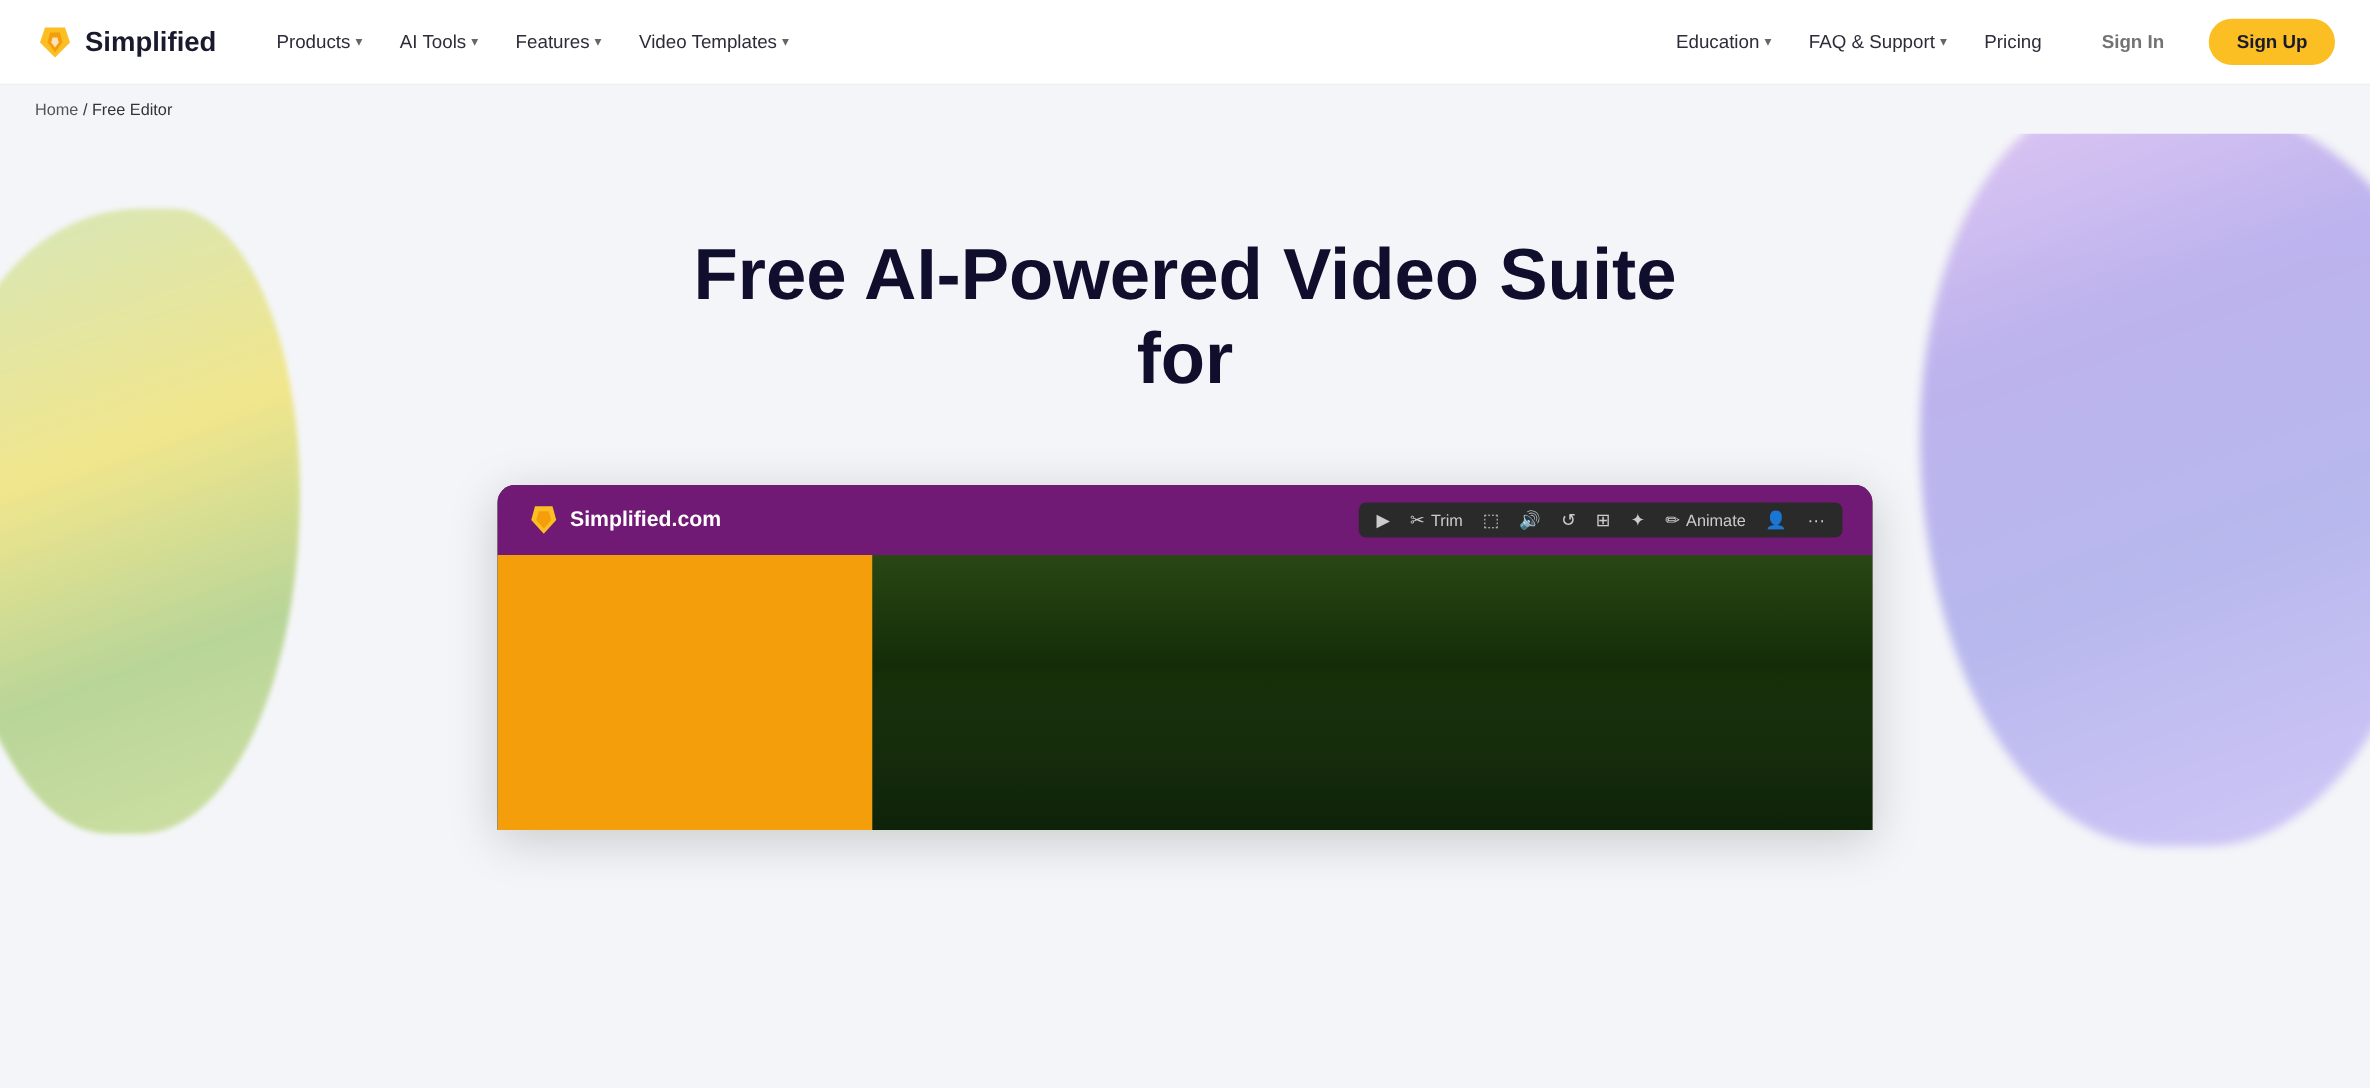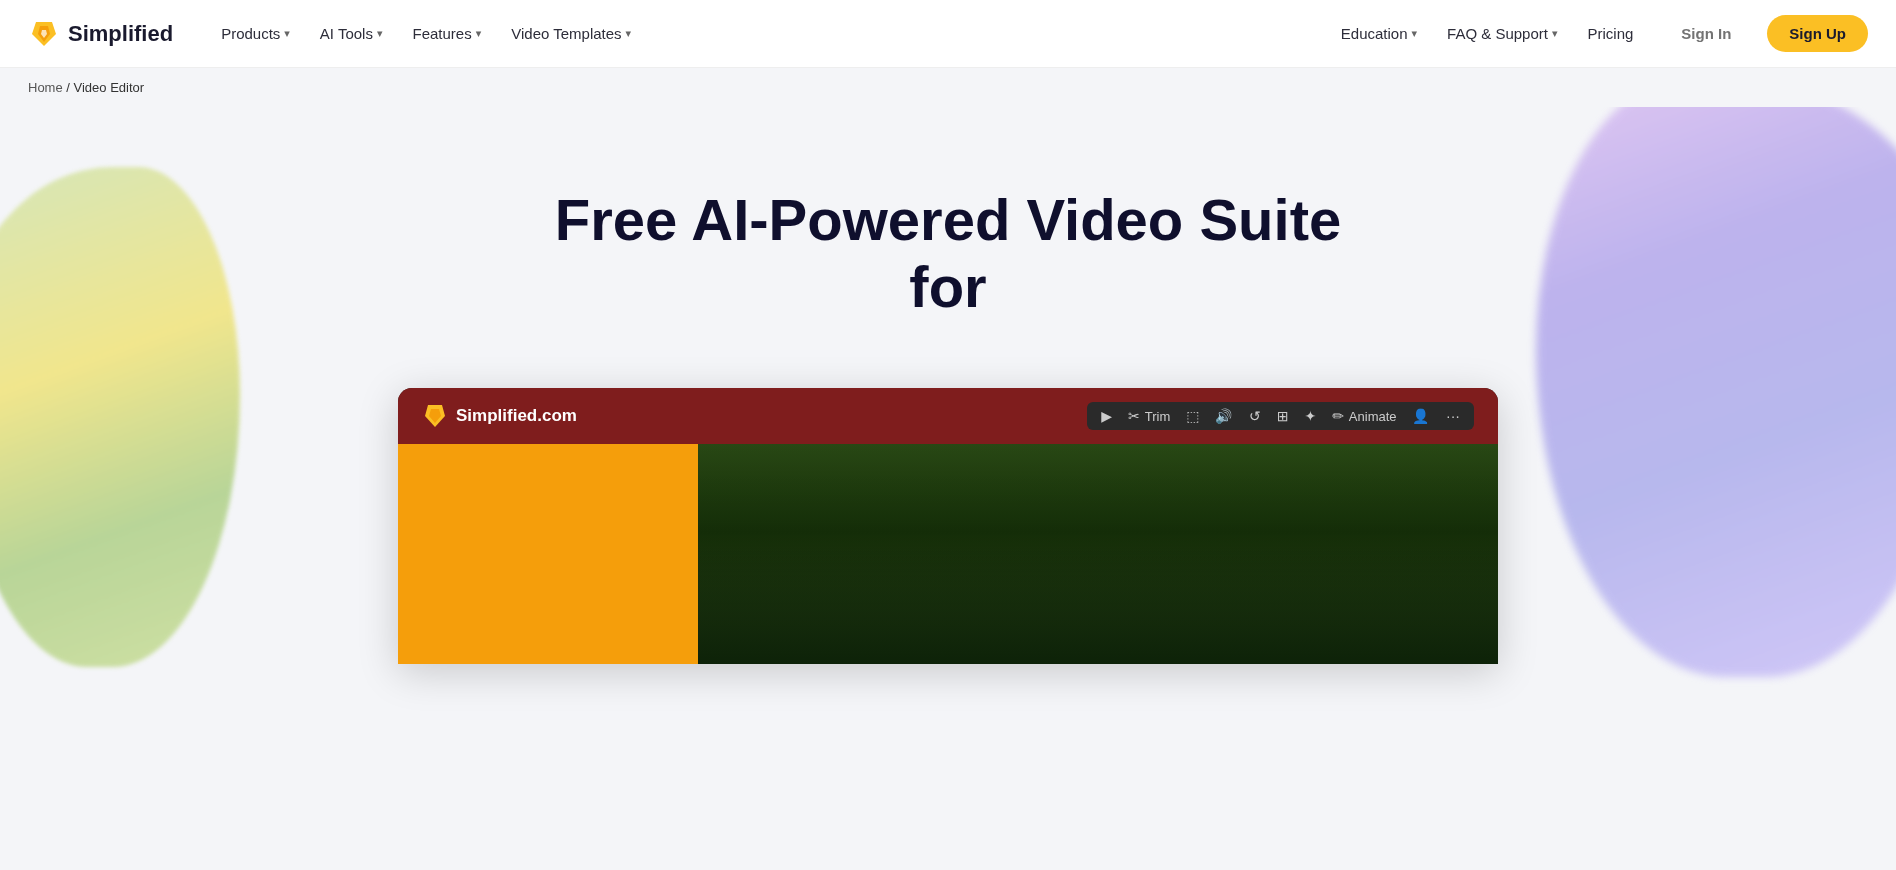--- a/index.html
+++ b/index.html
@@ -87,21 +87,21 @@
 
     
     .editor-preview {
       margin: 40px auto 0; width: 1100px; max-width: 95%;
       background: #2a2a2a; border-radius: 14px 14px 0 0;
       overflow: hidden; position: relative; z-index: 2;
       box-shadow: 0 8px 40px rgba(0,0,0,0.18);
     }
     .editor-top-bar {
       display: flex; align-items: center; padding: 0 24px;
-      height: 56px; background: #7f1d1d;
+      height: 56px; background: #701a75;
     }
     .editor-logo { display: flex; align-items: center; gap: 8px; }
     .editor-logo-icon { width: 26px; height: 26px; }
     .editor-logo-text { color: #fff; font-size: 17px; font-weight: 700; }
     .editor-toolbar {
       display: flex; align-items: center; gap: 16px;
       margin-left: auto; background: #2a2a2a;
       padding: 6px 14px; border-radius: 6px;
     }
     .toolbar-btn {
@@ -177,21 +177,21 @@
       </div>
     </div>
     <button class="sign-in-btn">Sign In</button>
     <button class="sign-up-btn">Sign Up</button>
   </div>
 </nav>
 
 <div class="breadcrumb">
   <a href="#">Home</a>
   <span> / </span>
-  <span>Video Editor</span>
+  <span>Free Editor</span>
 </div>
 
 <section class="hero">
   <div class="blob-left"></div>
   <div class="blob-right"></div>
 
   <h1 class="hero-title">
     <span>Free AI-Powered Video Suite for</span><br>
   </h1>
 

